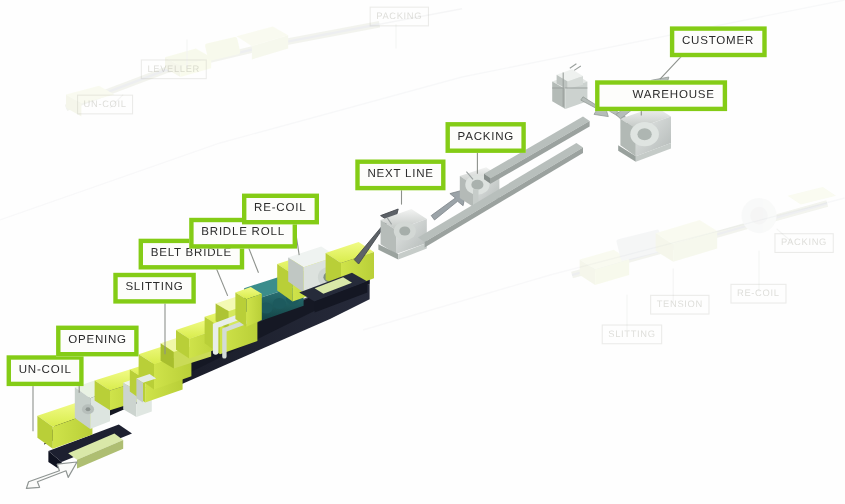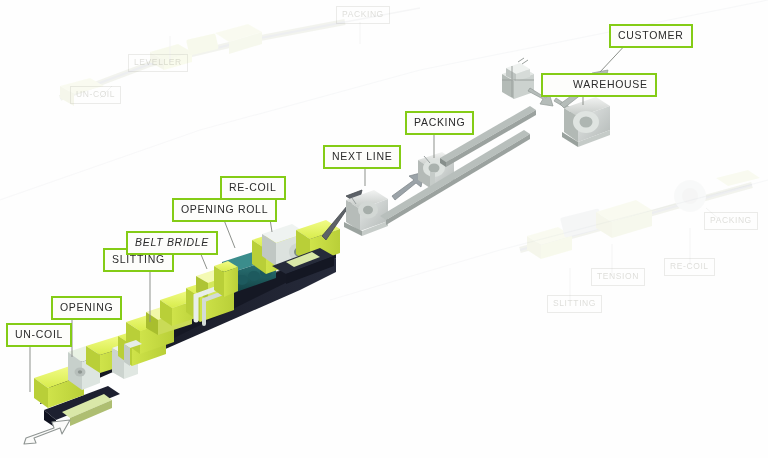--- a/index.html
+++ b/index.html
@@ -7,21 +7,21 @@
     width:768px;height:458px;overflow:hidden;
     background:#ffffff;
     font-family:"Liberation Sans", sans-serif;
     position:relative;
   }
   #stage{position:absolute;left:0;top:0;width:768px;height:458px;overflow:hidden;background:#fefefe;}
   #stage svg{position:absolute;left:0;top:0;}
   .lbl{
     position:absolute;
     background:#fdfdfb;
-    border:2px solid #84cc16;
+    border:4px solid #84cc16;
     color:#2b2b2b;
     font-size:10.5px;
     letter-spacing:0.7px;
     line-height:1;
     padding:4px 7px 5px 7px;
     white-space:nowrap;
     font-family:"Liberation Sans", sans-serif;
     box-shadow:0 0 0 0 rgba(0,0,0,0);
     z-index:30;
   }
@@ -316,21 +316,21 @@
   <div class="ghost-lbl" style="left:70px;top:86px;">UN-COIL</div>
   <div class="ghost-lbl" style="left:336px;top:6px;">PACKING</div>
   <div class="ghost-lbl" style="left:704px;top:212px;">PACKING</div>
   <div class="ghost-lbl" style="left:664px;top:258px;">RE-COIL</div>
   <div class="ghost-lbl" style="left:591px;top:268px;">TENSION</div>
   <div class="ghost-lbl" style="left:547px;top:295px;">SLITTING</div>
 
   <div class="lbl" style="left:6px;top:323px;">UN-COIL</div>
   <div class="lbl" style="left:51px;top:296px;">OPENING</div>
   <div class="lbl" style="left:103px;top:248px;">SLITTING</div>
-  <div class="lbl" style="left:126px;top:231px;font-style:italic;">BELT BRIDLE</div>
-  <div class="lbl" style="left:172px;top:198px;">OPENING ROLL</div>
+  <div class="lbl" style="left:126px;top:217px;">BELT BRIDLE</div>
+  <div class="lbl" style="left:172px;top:198px;">BRIDLE ROLL</div>
   <div class="lbl" style="left:220px;top:176px;">RE-COIL</div>
   <div class="lbl" style="left:323px;top:145px;">NEXT LINE</div>
   <div class="lbl" style="left:405px;top:111px;">PACKING</div>
   <div class="lbl" style="left:541px;top:73px;padding-left:30px;">WAREHOUSE</div>
   <div class="lbl" style="left:609px;top:24px;">CUSTOMER</div>
 
 </div>
 
 </body></html>

